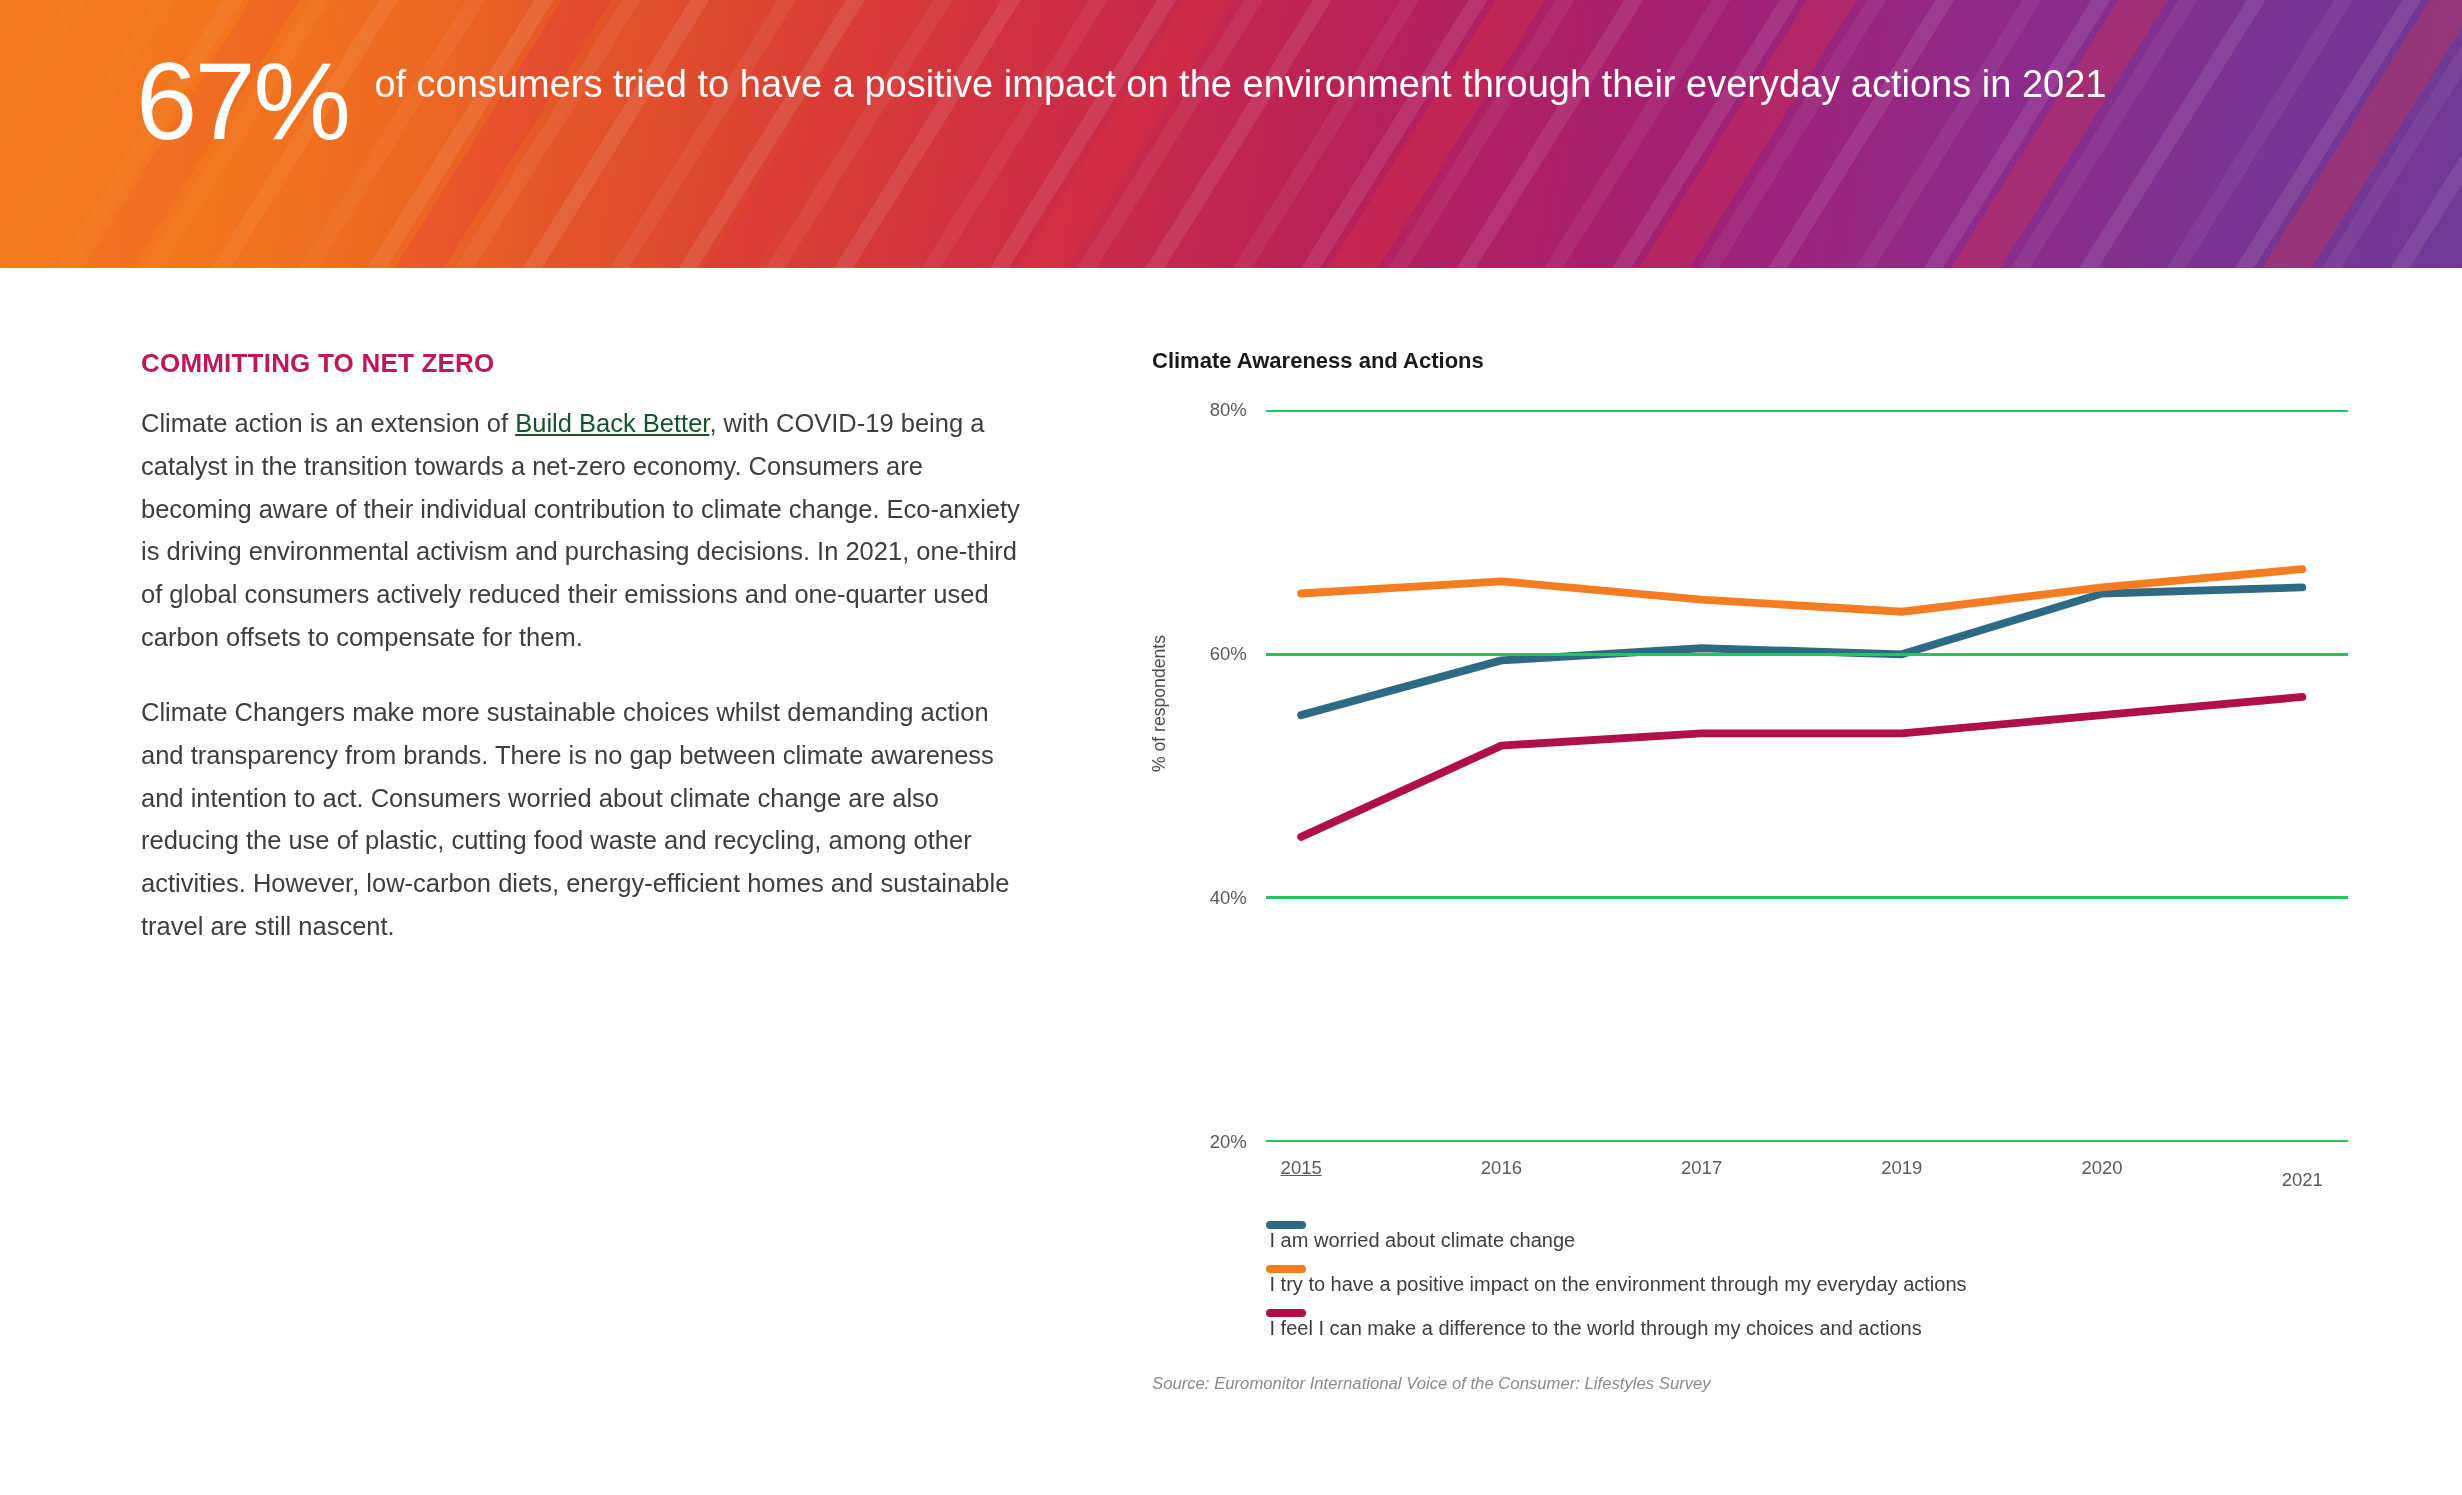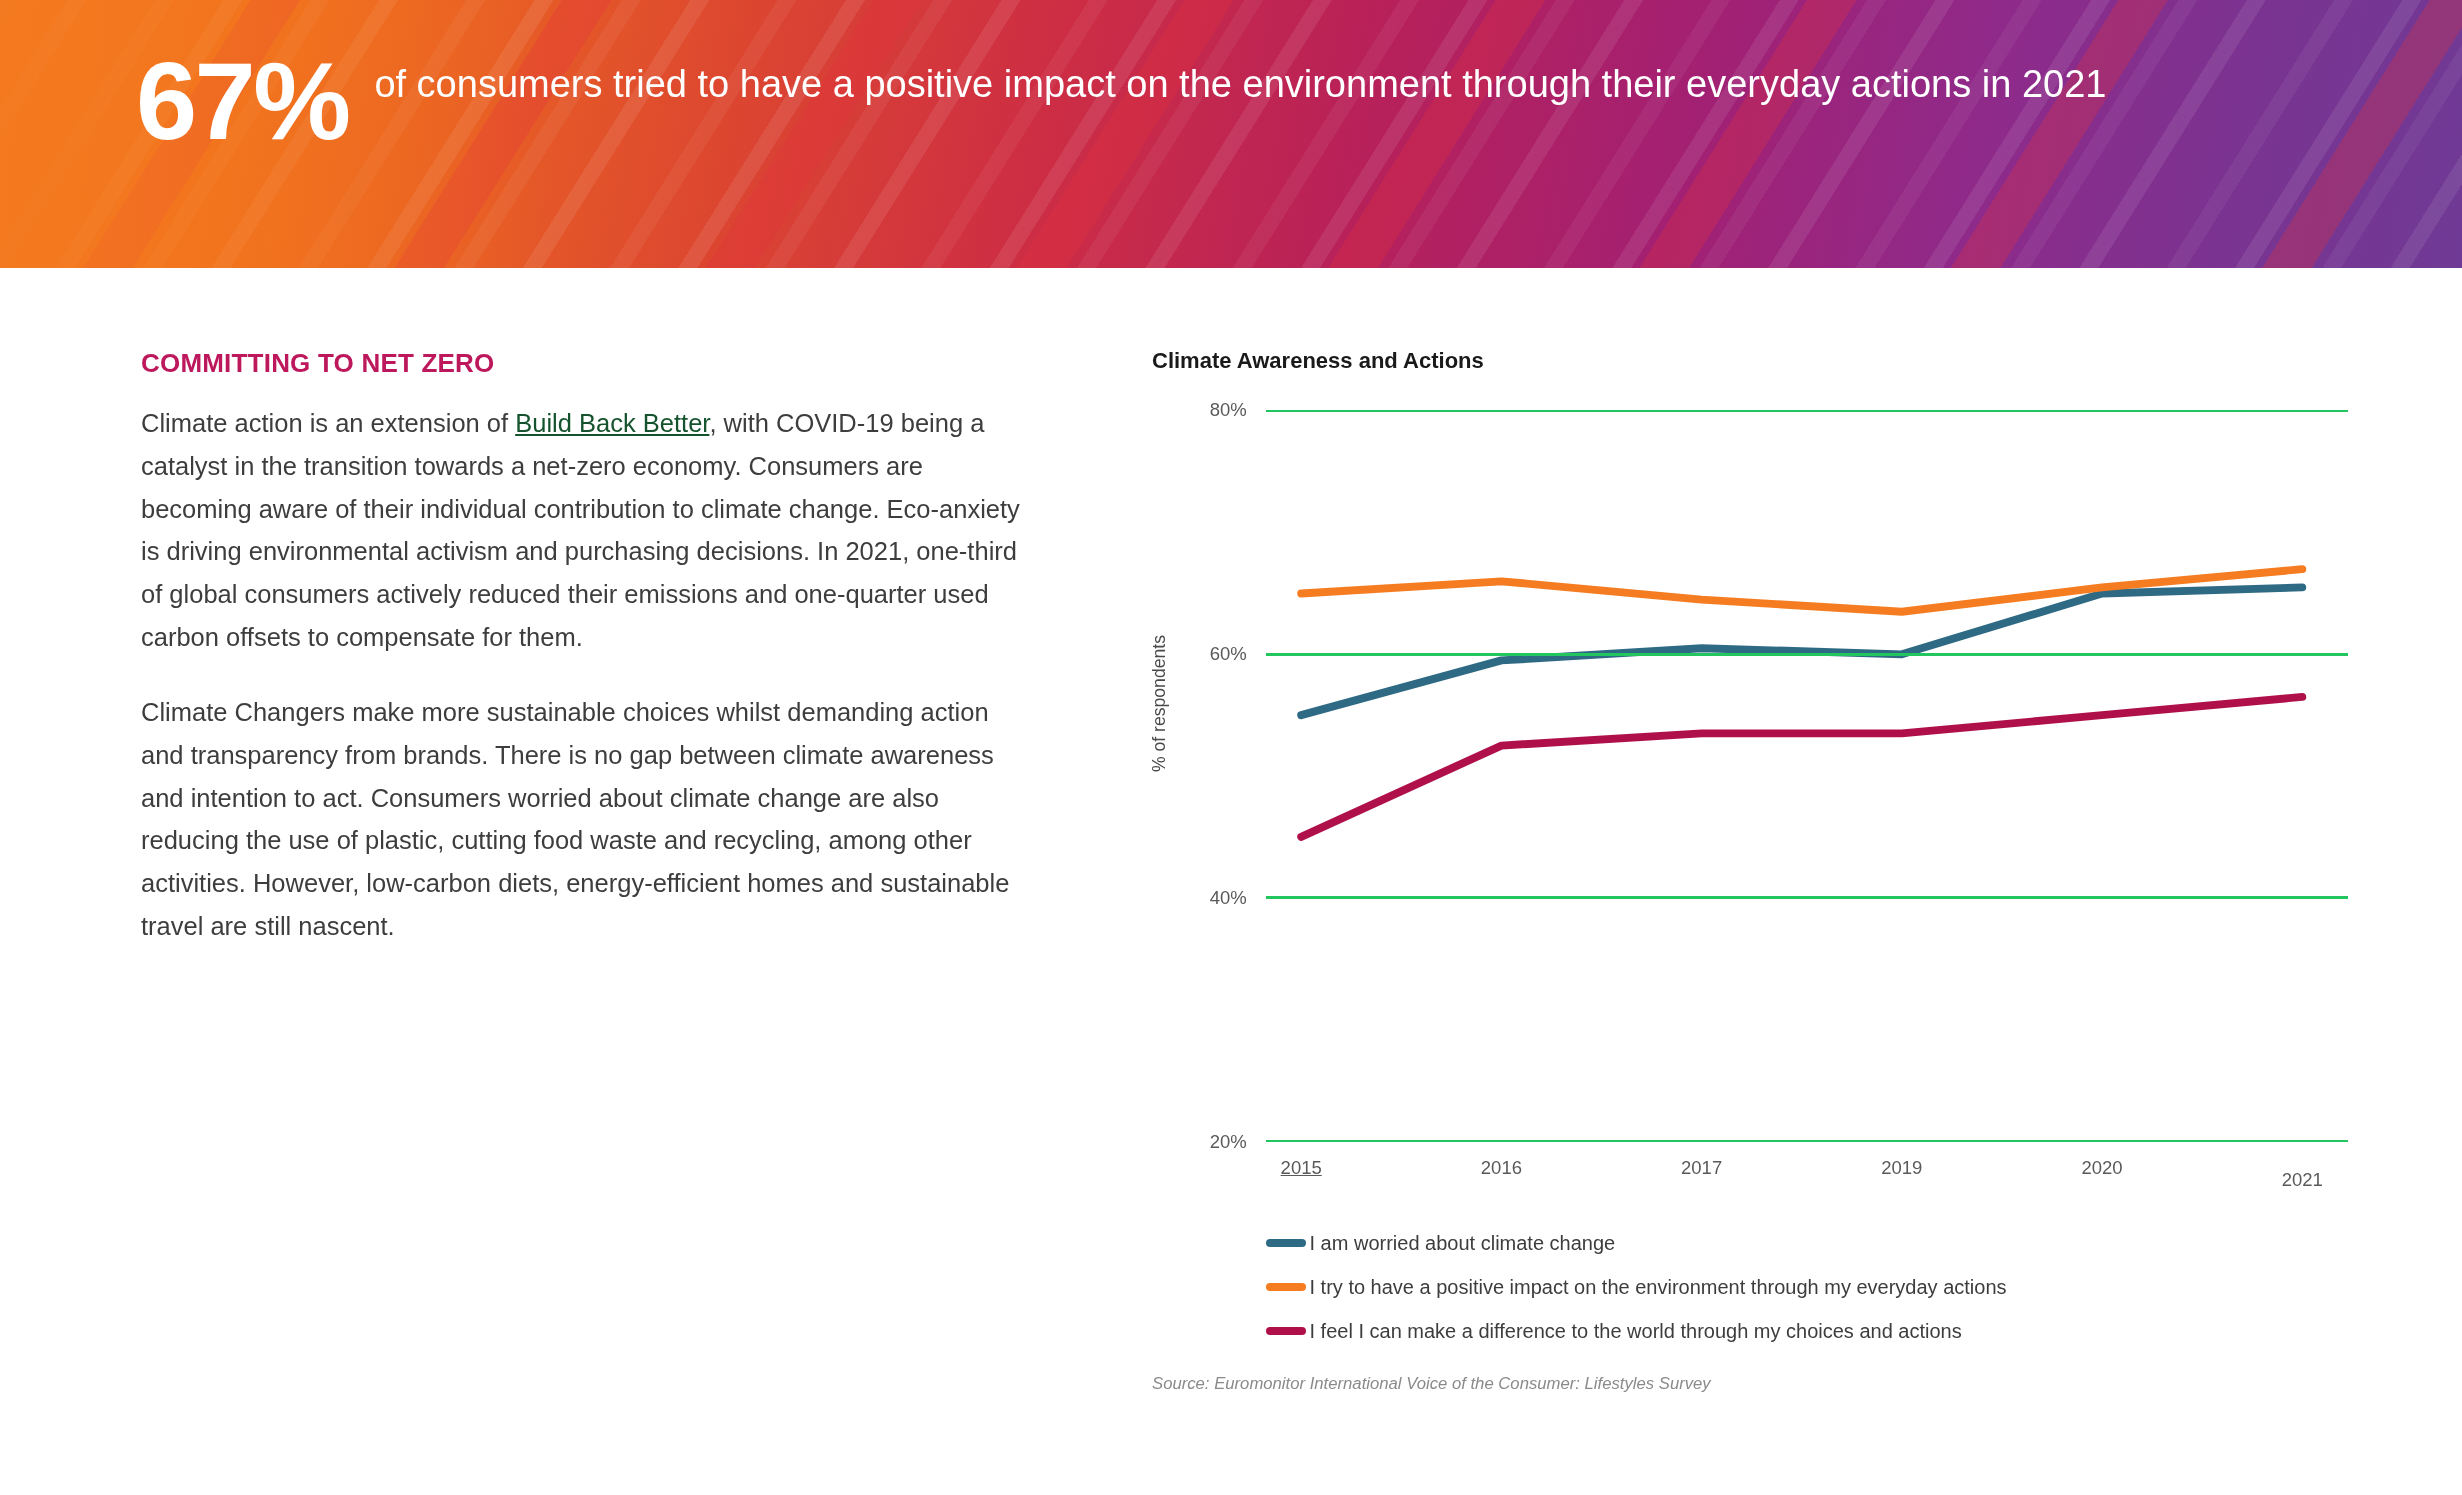--- a/index.html
+++ b/index.html
@@ -48,21 +48,21 @@
   }
   .banner .fade-left {
     position: absolute; left: 0; top: 0; width: 545px; height: 100%;
     background: linear-gradient(90deg, rgba(244,121,31,0.85) 0%, rgba(244,121,31,0.0) 100%);
   }
   .banner-inner {
     position: absolute; left: 136px; top: 46px;
     display: flex; align-items: flex-start; gap: 26px;
   }
   .stat-number {
-    color: #ffffff; font-size: 110px; font-weight: 700;
+    color: #ffffff; font-size: 110px; font-weight: 400;
     letter-spacing: -2.6px; line-height: 1.0; white-space: nowrap;
   }
   .stat-text {
     color: #ffffff; font-size: 38px; font-weight: 400;
     line-height: 1.28; max-width: 1741px; padding-top: 14px;
   }
 
   
   .left-col { position: absolute; left: 141px; top: 348px; width: 888px; }
   .section-heading {
@@ -97,21 +97,21 @@
   .plot svg { position: absolute; left: 0; top: 0; width: 100%; height: 100%; overflow: visible; }
   .x-labels {
     position: absolute; left: 114px; right: 0; top: 746px; height: 32px;
   }
   .xtick {
     position: absolute; font-size: 18.5px; color: #5a5a5a;
     transform: translateX(-50%); white-space: nowrap;
   }
 
   .legend { position: absolute; left: 1266px; top: 1221px; width: 1143px; }
-  .legend-row { display: flex; align-items: center; height: 44px; }
+  .legend-row { display: flex; align-items: flex-start; height: 44px; flex-direction: column; }
   .legend-swatch {
     width: 40px; height: 8px; border-radius: 4.4px; flex: 0 0 auto;
   }
   .legend-label { font-size: 20px; color: #3d3d3d; margin-left: 3.5px; white-space: nowrap; }
 
   .source {
     position: absolute; left: 1152px; top: 1374px;
     font-size: 16.7px; font-style: italic; color: #8a8a8a;
   }
 </style>

